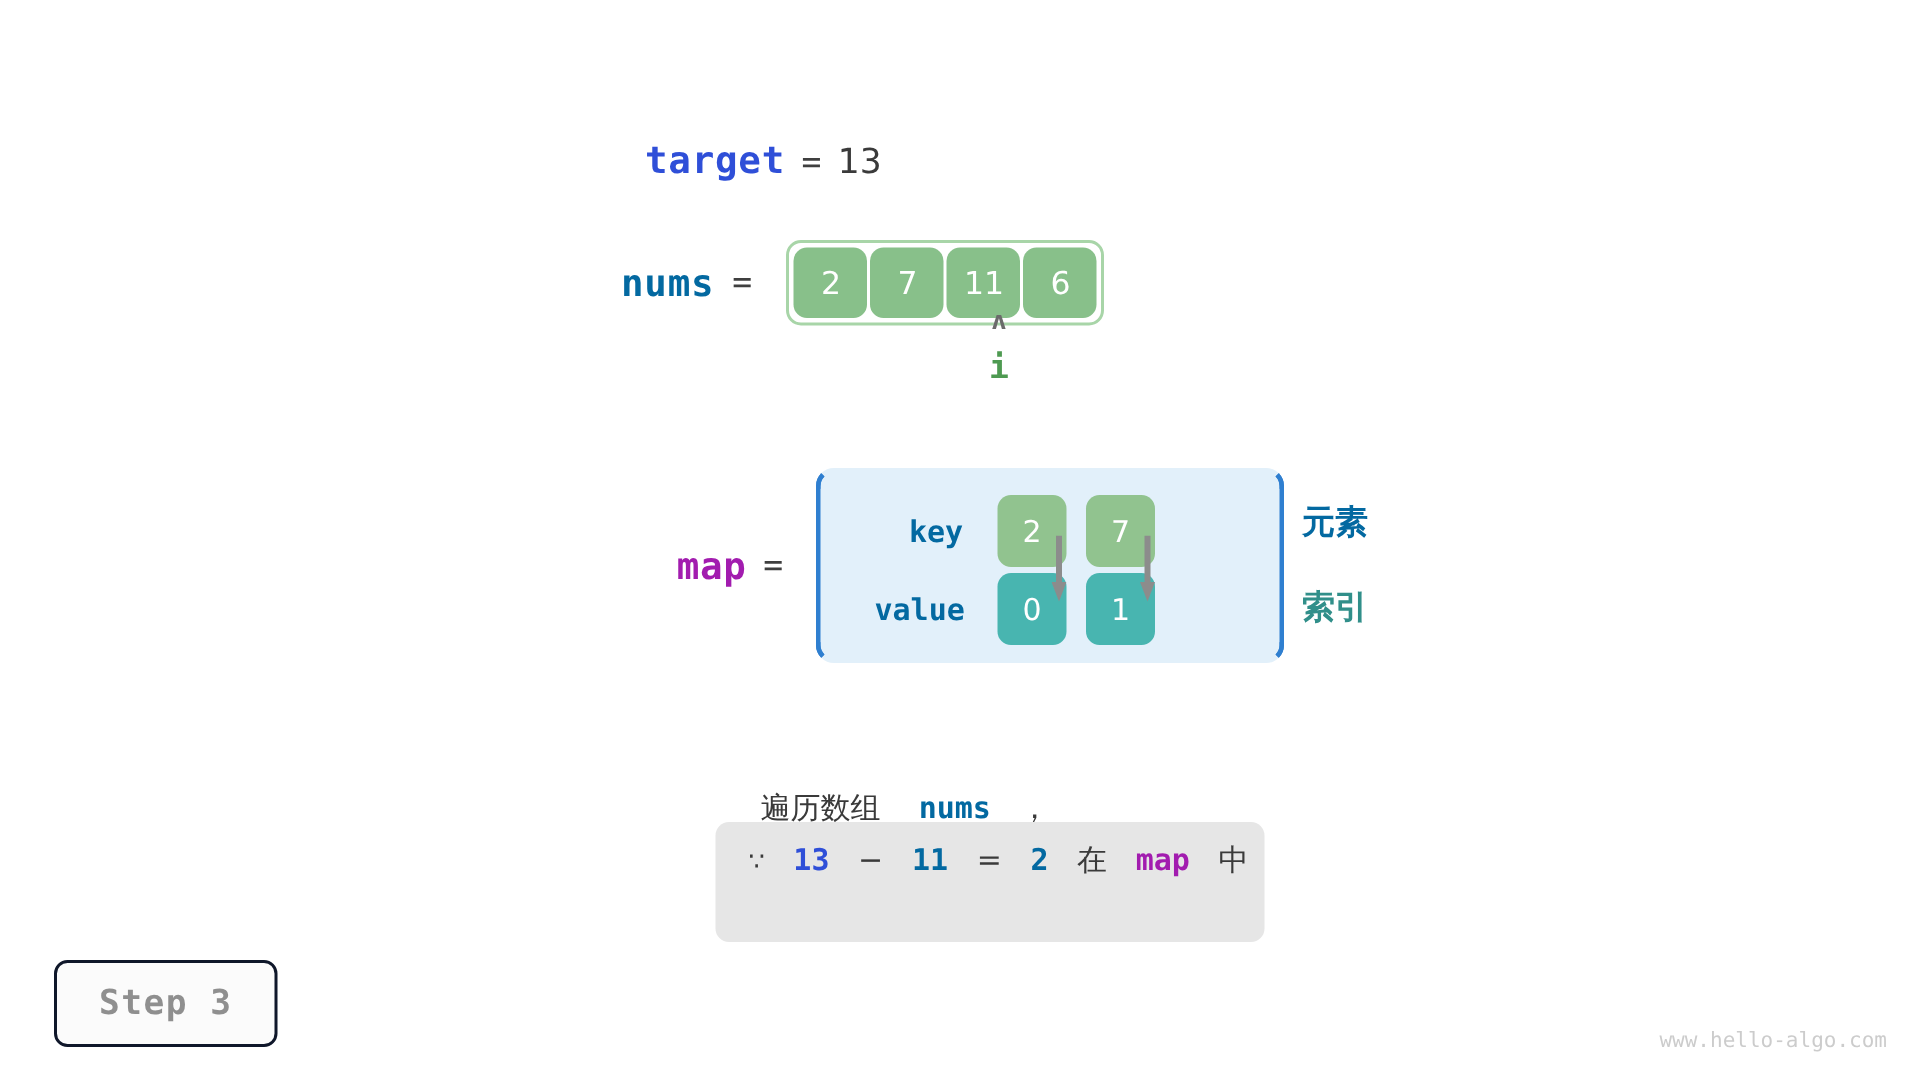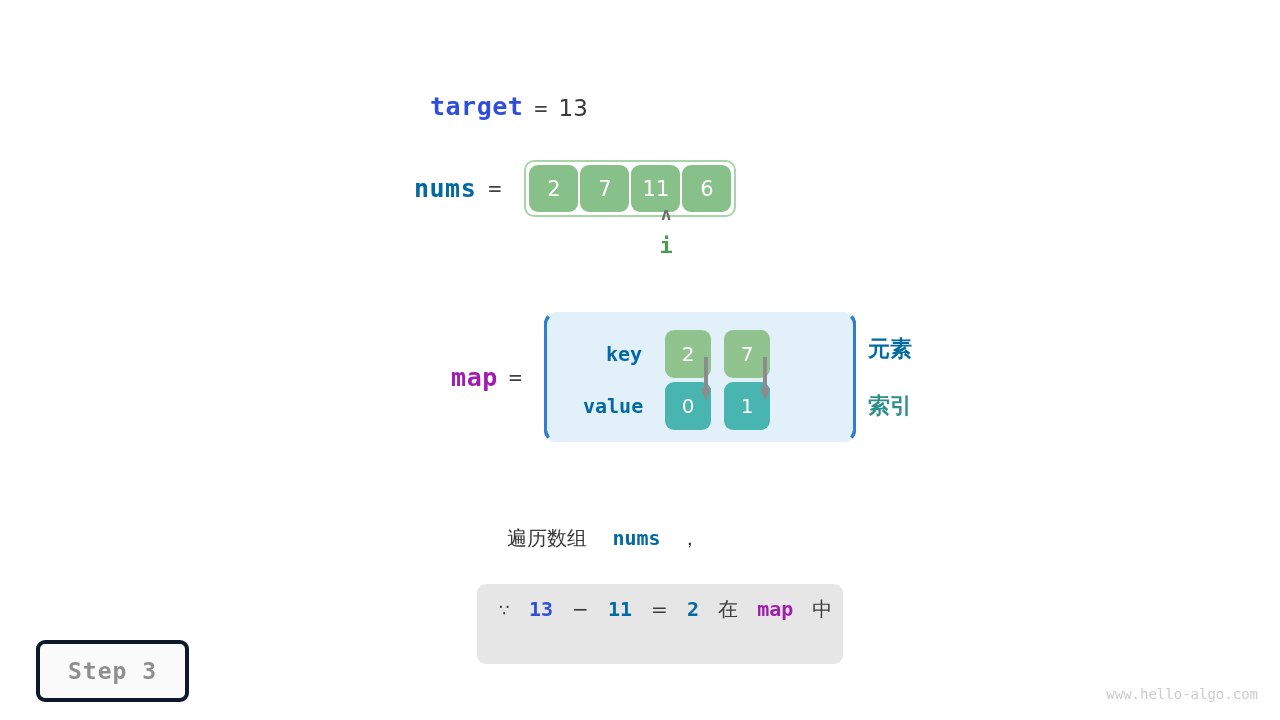--- a/index.html
+++ b/index.html
@@ -230,21 +230,21 @@
   }
   .code-inline {
     font-family: "DejaVu Sans Mono", "Liberation Mono", monospace;
     font-weight: bold;
     font-size: 20px;
   }
 
   #proof-box {
     position: absolute;
     left: 477px;
-    top: 584px;
+    top: 548px;
     width: 366px;
     height: 80px;
     background: #e6e6e6;
     border-radius: 9px;
     box-sizing: border-box;
     padding: 10px 22px;
   }
   .proof-line {
     font-family: "DejaVu Sans", "Liberation Sans", sans-serif;
     font-size: 20px;
@@ -258,21 +258,21 @@
     color: #3a3a3a;
   }
 
   
   #step-badge {
     position: absolute;
     left: 36px;
     top: 640px;
     width: 145px;
     height: 54px;
-    border: 4px solid #0f172a;
+    border: 2px solid #0f172a;
     border-radius: 9px;
     background: #fbfbfb;
     display: flex;
     align-items: center;
     justify-content: center;
   }
   #step-badge-label {
     font-family: "DejaVu Sans Mono", "Liberation Mono", monospace;
     font-weight: bold;
     font-size: 23px;

